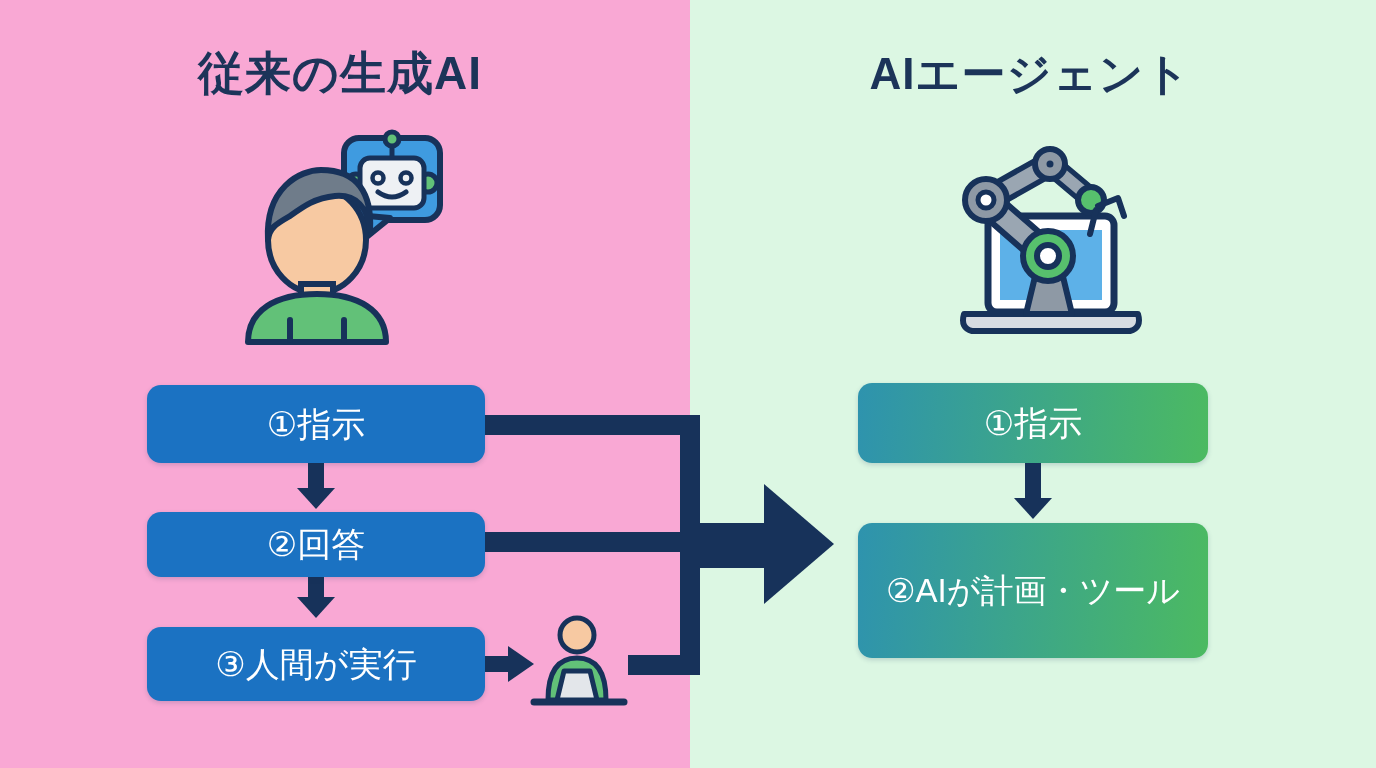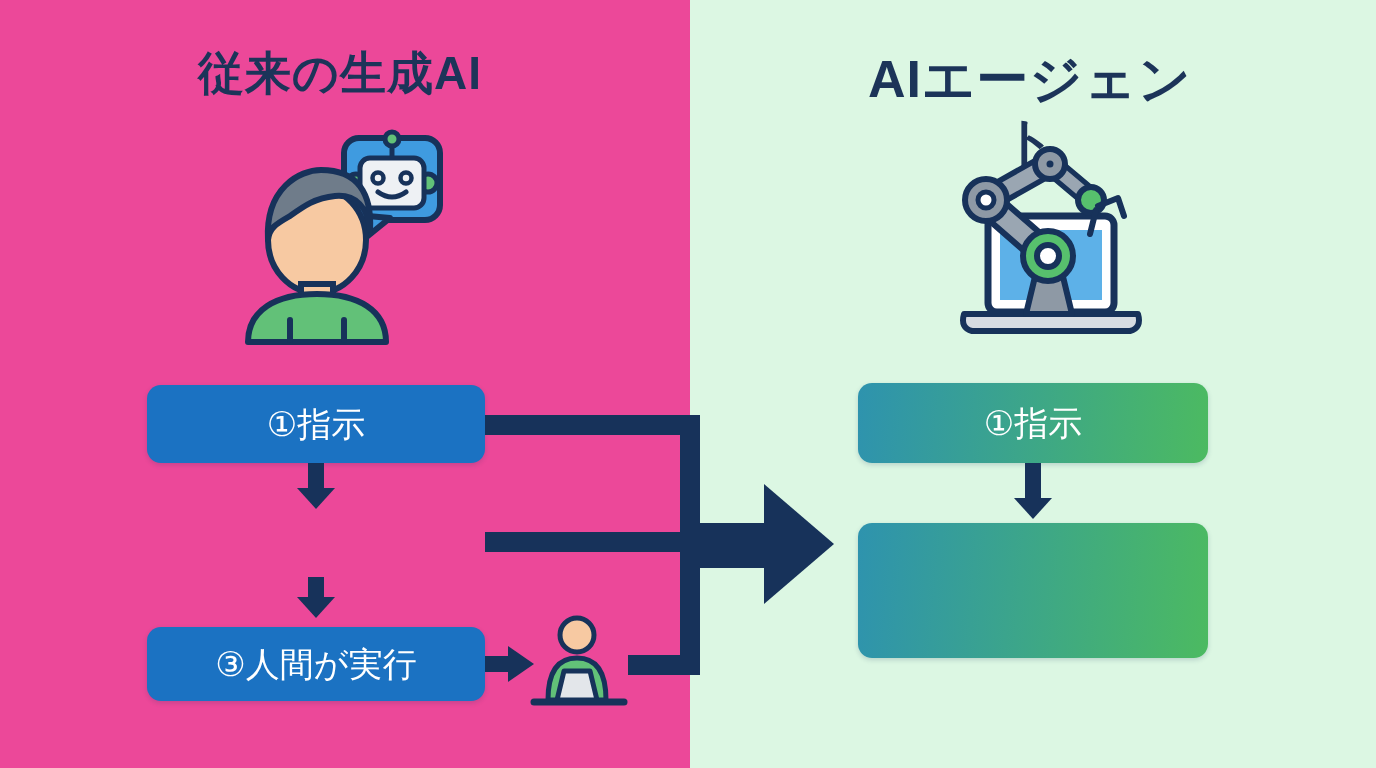--- a/index.html
+++ b/index.html
@@ -1,30 +1,30 @@
 <!DOCTYPE html>
 <html style="--left-box: #1b72c2; --navy: #17325a; --right-bg: #dcf7e3; --grad-start: #2e93ae; --grad-end: #4cba61; --title: #1c3459; --accent-green: #62c178; --bubble-blue: #3f9be0; --screen-blue: #5db1e8; --skin: #f7c9a2;"><head>
 <meta charset="utf-8">
 <style>
   html,body{margin:0;padding:0;}
   body{font-family:"Liberation Sans","DejaVu Sans",sans-serif;}
   .canvas{
     position:relative;width:1376px;height:768px;overflow:hidden;
-    background:#ec4899;
+    background:#f9a8d4;
   }
   .right-bg{
     position:absolute;left:690px;top:0;width:686px;height:768px;
     background:var(--right-bg,#dcf7e3);
   }
   .panel-title{
     position:absolute;font-weight:800;color:var(--title,#1c3459);
     text-align:center;letter-spacing:1px;line-height:1.2;
   }
   .left-title{left:138px;top:46px;width:404px;font-size:46px;}
-  .right-title{left:848px;top:48px;width:364px;font-size:52px;}
+  .right-title{left:848px;top:48px;width:364px;font-size:44px;}
 
   
   .flow-box{
     position:absolute;display:flex;align-items:center;justify-content:center;
     border-radius:14px;color:#fff;font-weight:400;font-size:34px;
     box-shadow:0 2px 5px rgba(20,50,90,.18);text-align:center;line-height:1.5;
   }
   .blue-box{background:var(--left-box,#1b72c2);}
   .green-box{background:linear-gradient(95deg,var(--grad-start,#2e93ae) 0%,var(--grad-end,#4cba61) 100%);}
   .box-l1{left:147px;top:385px;width:338px;height:78px;}
@@ -131,25 +131,27 @@
 
   <div class="bar down-shaft" style="left:308px;top:463px;height:26px;"></div>
   <div class="tri down-head" style="left:297px;top:488px;"></div>
   <div class="bar down-shaft" style="left:308px;top:577px;height:21px;"></div>
   <div class="tri down-head" style="left:297px;top:597px;"></div>
 
   <div class="bar down-shaft" style="left:1025px;top:463px;height:36px;"></div>
   <div class="tri down-head" style="left:1014px;top:498px;"></div>
 
   <div class="flow-box blue-box box-l1">①指示</div>
+  <div class="flow-box blue-box box-l2">②回答</div>
   <div class="flow-box blue-box box-l3">③人間が実行</div>
 
   <div class="flow-box green-box box-r1">①指示</div>
   <div class="flow-box green-box box-r2">
     <div>
+      <div>②AIが計画・ツール</div>
     </div>
   </div>
 
   <div class="icon-wrap" style="left:527px;top:604px;width:106px;height:106px;">
     <svg width="106" height="106" viewBox="0 0 106 106">
       <circle cx="50" cy="31" r="17" fill="#f7c9a2" stroke="#17325a" stroke-width="5"></circle>
       <path d="M21,96 C21,64 34,54 50,54 C66,54 79,64 79,96 Z" fill="#62c178" stroke="#17325a" stroke-width="5" stroke-linejoin="round"></path>
       <path d="M30,96 L37,67 L63,67 L70,96 Z" fill="#e3e6ea" stroke="#17325a" stroke-width="5" stroke-linejoin="round"></path>
       <line x1="7" y1="98" x2="97" y2="98" stroke="#17325a" stroke-width="7" stroke-linecap="round"></line>
     </svg>

